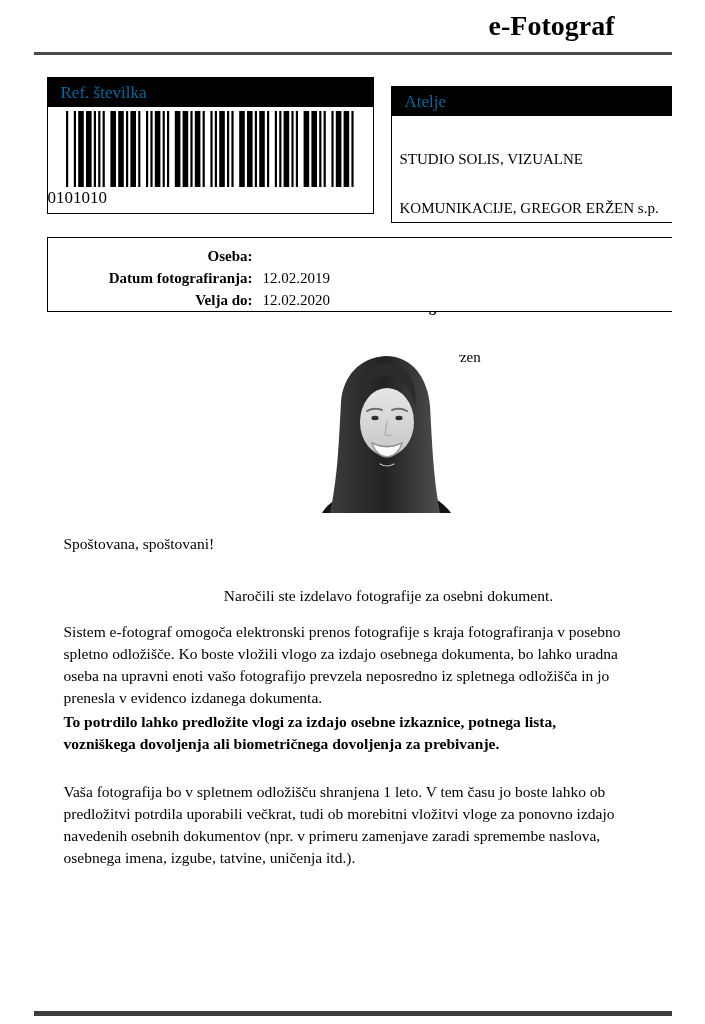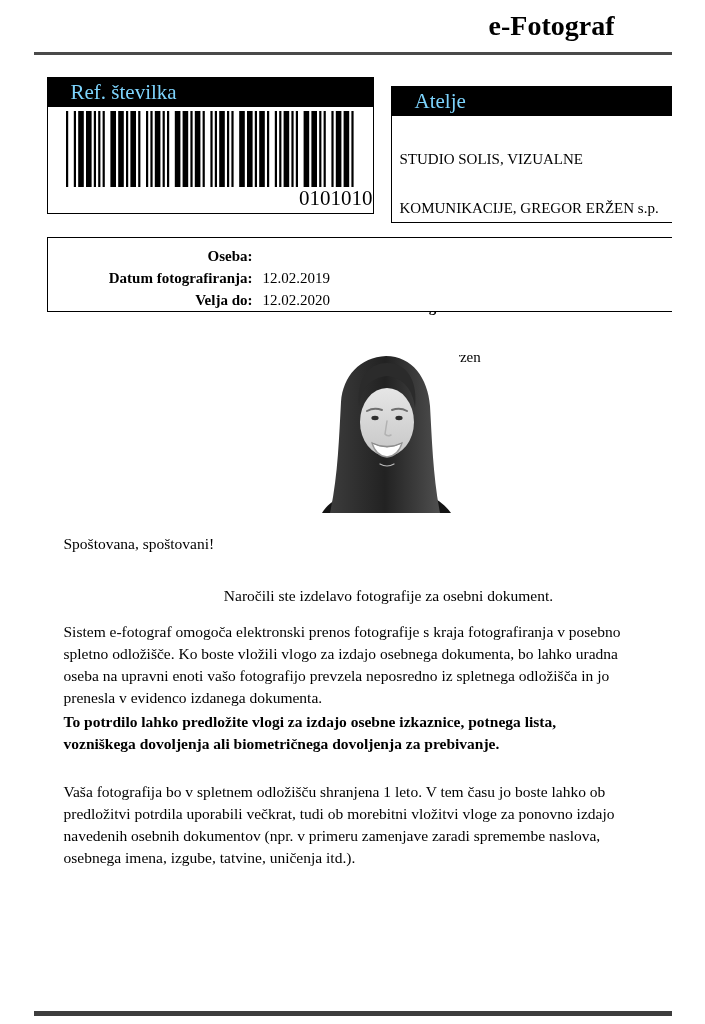--- a/index.html
+++ b/index.html
@@ -20,32 +20,32 @@
   .rule-top {
     position: absolute; left: 0; top: 52px;
     width: 705px; height: 3px; background: #4a4a4a;
   }
   .rule-bottom {
     position: absolute; left: 0; top: 1011px;
     width: 705px; height: 5px; background: #3d3d3d;
   }
   .box { position: absolute; border: 1px solid #000; background: #fff; }
   .box-header {
-    background: #000; color: #7dd3fc;
+    background: #000; color: #0369a1;
     height: 29px; line-height: 29px;
-    padding-left: 23px; font-size: 21px;
+    padding-left: 13px; font-size: 17px;
   }
   #ref-box  { left: 13px;  top: 77px; width: 327px; height: 137px; }
   #atelje-box { left: 357px; top: 86px; width: 335px; height: 137px; }
   .barcode-wrap {
     height: 80px; display: flex; justify-content: center; align-items: flex-start;
     padding-top: 3px;
   }
   .barcode-number {
-    text-align: right; font-size: 21px; line-height: 22px;
+    text-align: left; font-size: 17px; line-height: 22px;
   }
   .atelje-body { padding: 4px 8px 0 8px; font-size: 15px; }
   .atelje-line { line-height: 19px; white-space: nowrap; margin-top: 30px; }
   .atelje-line.bold { font-weight: bold; line-height: 21px; }
   #person-box {
     left: 13px; top: 237px; width: 679px; height: 75px;
     padding-top: 7px;
   }
   .person-row { display: grid; grid-template-columns: 205px 1fr; column-gap: 10px; line-height: 22px; font-size: 15px; }
   .person-label { text-align: right; font-weight: bold; }

